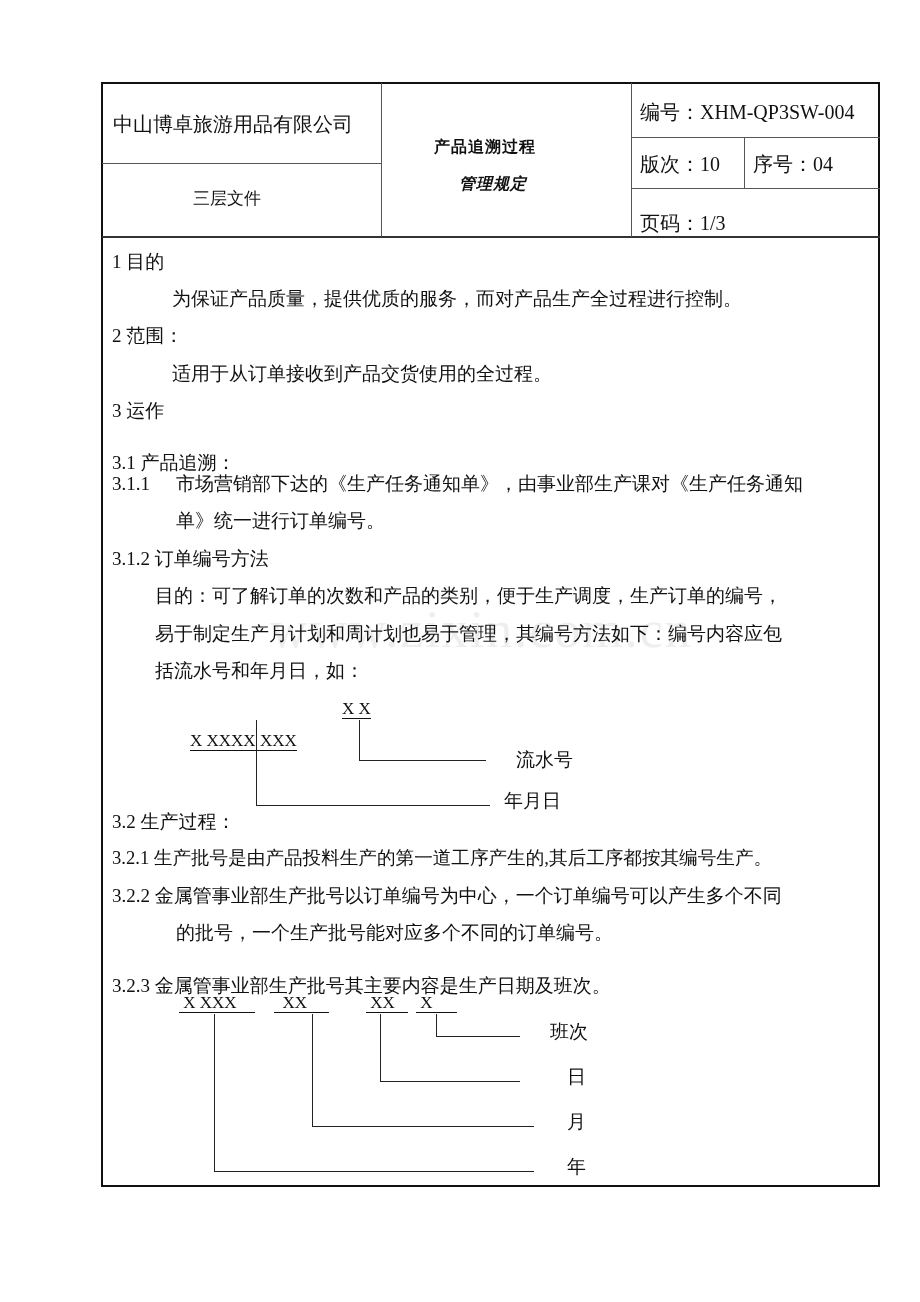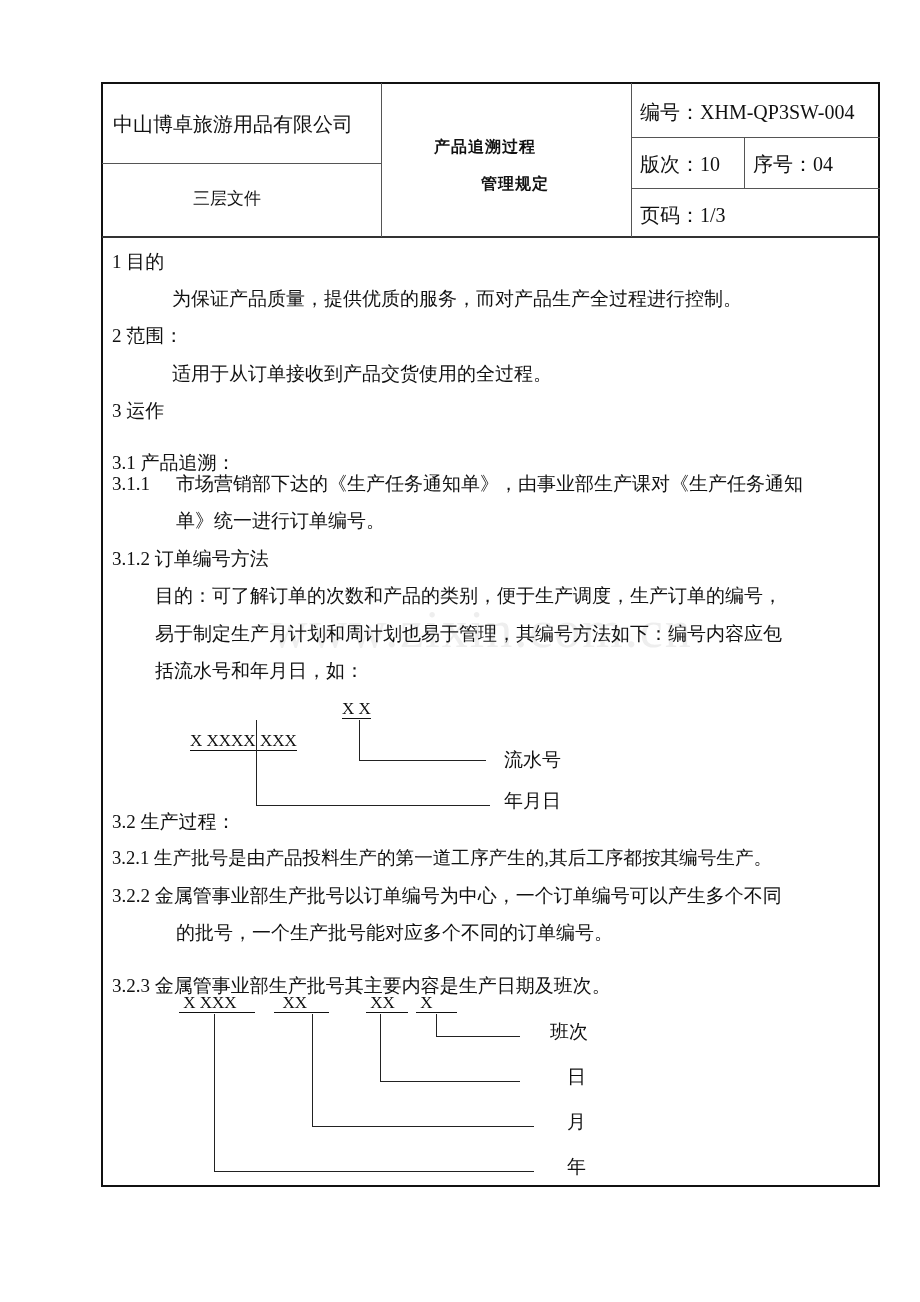--- a/index.html
+++ b/index.html
@@ -30,45 +30,45 @@
 <div class="vline thin" style="left:381px;top:83px;width:1px;height:154px;"></div>
 <div class="vline thin" style="left:631px;top:83px;width:1px;height:154px;"></div>
 <div class="hline thin" style="left:102px;top:163px;width:279px;height:1px;"></div>
 <div class="hline thin" style="left:631px;top:137px;width:249px;height:1px;"></div>
 <div class="hline thin" style="left:631px;top:188px;width:249px;height:1px;"></div>
 <div class="vline thin" style="left:744px;top:137px;width:1px;height:51px;"></div>
 
 <div class="cell-text" style="left:113px;top:114px;">中山博卓旅游用品有限公司</div>
 <div class="cell-text" style="left:193px;top:190px;font-size:17px;">三层文件</div>
 <div class="title-text" style="left:434px;top:137px;">产品追溯过程</div>
-<div class="title-text" style="left:481px;top:174px;">管理规定</div>
+<div class="title-text" style="left:459px;top:174px;font-style:italic;">管理规定</div>
 <div class="cell-text" style="left:640px;top:102px;">编号：XHM-QP3SW-004</div>
 <div class="cell-text" style="left:640px;top:154px;">版次：10</div>
 <div class="cell-text" style="left:753px;top:154px;">序号：04</div>
-<div class="cell-text" style="left:640px;top:205px;text-align:right;">页码：1/3</div>
+<div class="cell-text" style="left:640px;top:213px;text-align:right;">页码：1/3</div>
 
 <div class="line" style="top:252px;">1 目的</div>
 <div class="line" style="left:172px;top:289px;">为保证产品质量，提供优质的服务，而对产品生产全过程进行控制。</div>
 <div class="line" style="top:326px;">2 范围：</div>
 <div class="line" style="left:172px;top:364px;">适用于从订单接收到产品交货使用的全过程。</div>
 <div class="line" style="top:401px;text-align:center;">3  运作</div>
 <div class="line" style="top:437px;margin-top:16px;">3.1 产品追溯：</div>
 <div class="line" style="top:474px;">3.1.1</div>
 <div class="line" style="left:176px;top:474px;text-align:center;">市场营销部下达的《生产任务通知单》，由事业部生产课对《生产任务通知</div>
 <div class="line" style="left:176px;top:511px;">单》统一进行订单编号。</div>
 <div class="line" style="top:549px;">3.1.2 订单编号方法</div>
 <div class="line" style="left:155px;top:586px;">目的：可了解订单的次数和产品的类别，便于生产调度，生产订单的编号，</div>
 <div class="line" style="left:155px;top:624px;font-family:Liberation Serif, serif;">易于制定生产月计划和周计划也易于管理，其编号方法如下：编号内容应包</div>
 <div class="line" style="left:155px;top:661px;">括流水号和年月日，如：</div>
 
 <div class="code-u" style="left:190px;top:700px;margin-top:32px;">X XXXX XXX</div>
 <div class="code-u" style="left:342px;top:700px;">X X</div>
 <div class="vline" style="left:359px;top:720px;width:1px;height:41px;background:#222;"></div>
 <div class="hline" style="left:359px;top:760px;width:127px;height:1px;background:#222;"></div>
-<div class="diag-text" style="left:504px;top:750px;font-family:Liberation Serif, serif;">流水号</div>
+<div class="diag-text" style="left:516px;top:750px;font-family:Liberation Serif, serif;">流水号</div>
 <div class="vline" style="left:256px;top:720px;width:1px;height:86px;background:#222;"></div>
 <div class="hline" style="left:256px;top:805px;width:234px;height:1px;background:#222;"></div>
 <div class="diag-text" style="left:504px;top:791px;">年月日</div>
 
 <div class="line" style="top:812px;">3.2 生产过程：</div>
 <div class="line" style="top:849px;font-size:18.6px;">3.2.1 生产批号是由产品投料生产的第一道工序产生的,其后工序都按其编号生产。</div>
 <div class="line" style="top:886px;">3.2.2 金属管事业部生产批号以订单编号为中心，一个订单编号可以产生多个不同</div>
 <div class="line" style="left:176px;top:923px;">的批号，一个生产批号能对应多个不同的订单编号。</div>
 <div class="line" style="top:960px;margin-top:16px;">3.2.3 金属管事业部生产批号其主要内容是生产日期及班次。</div>
 

